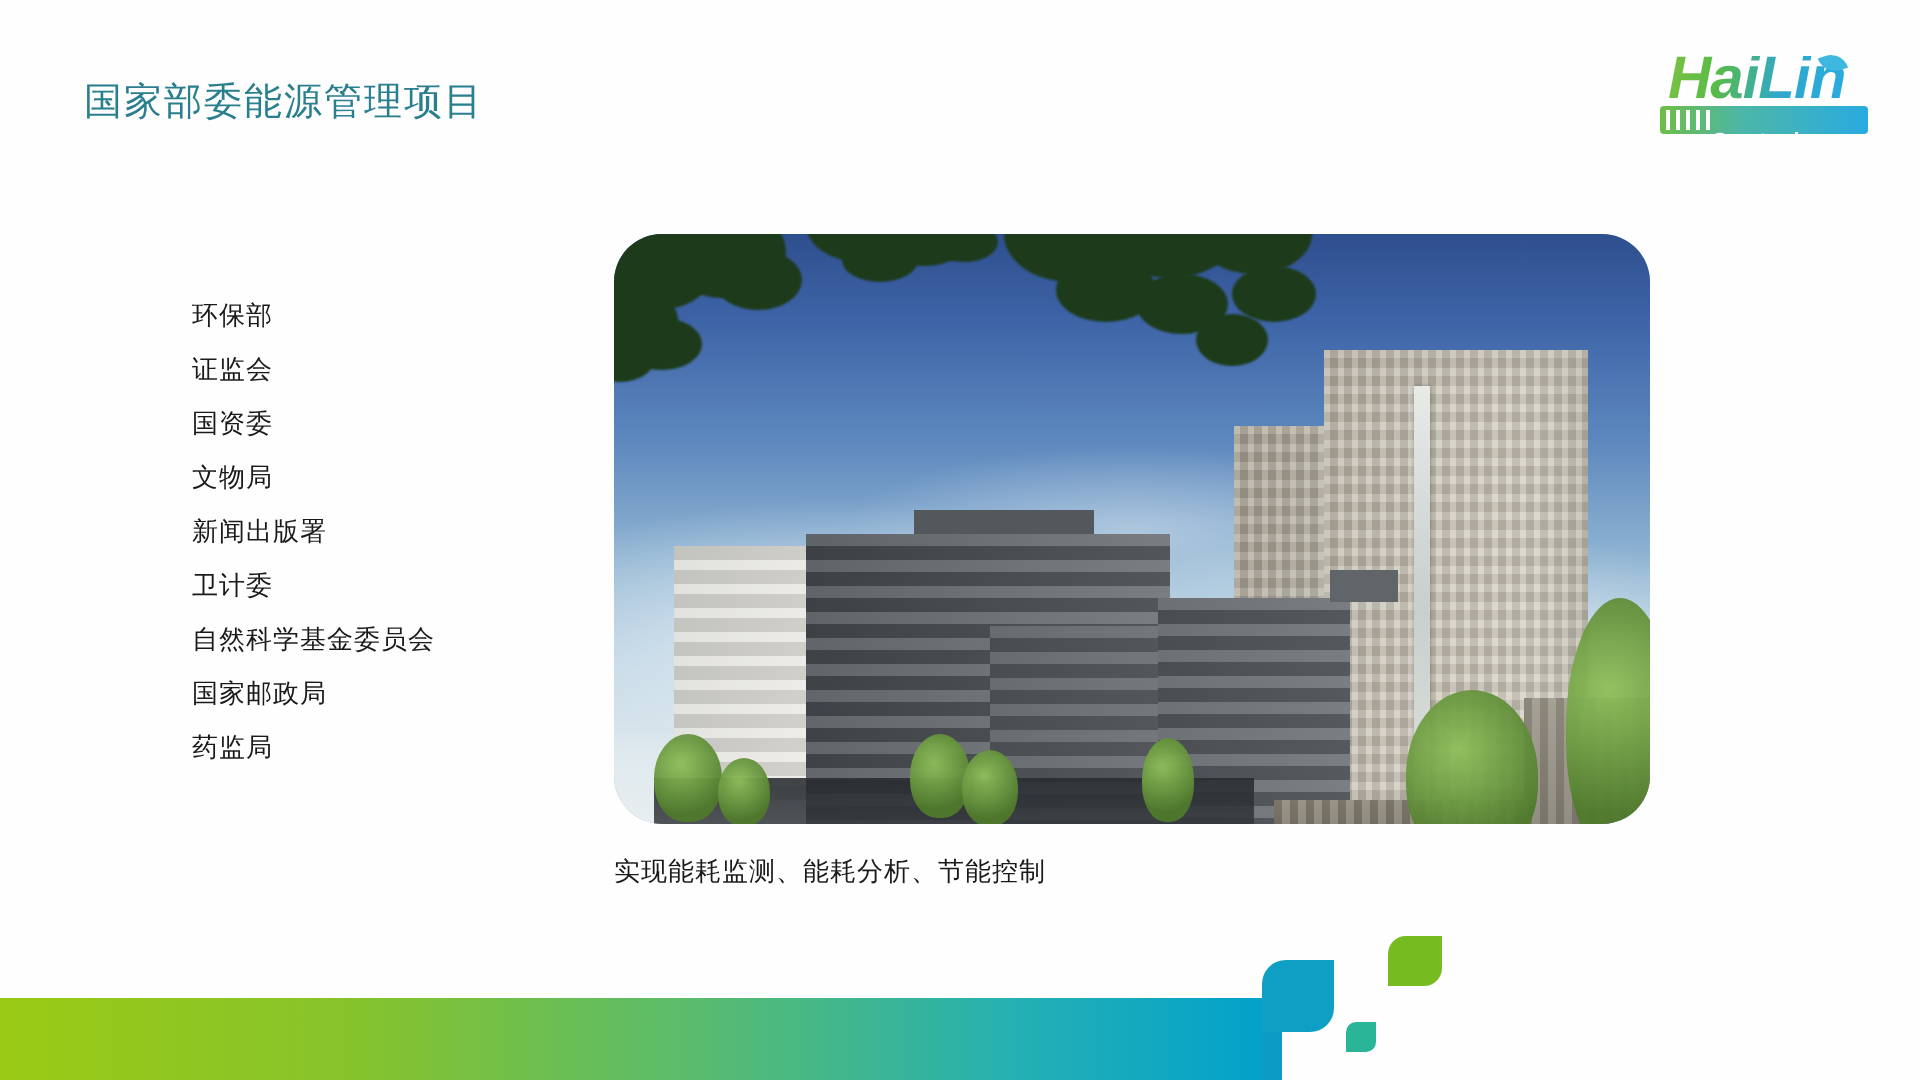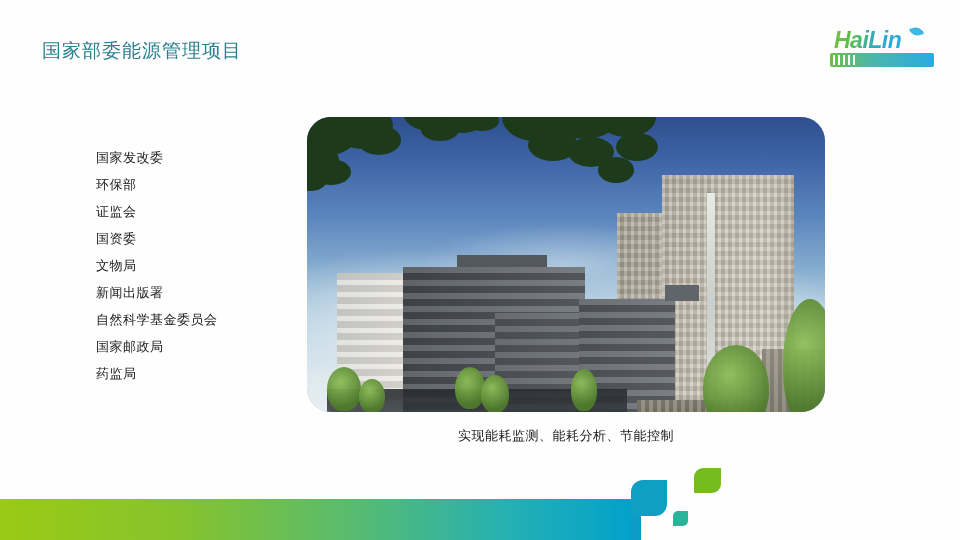--- a/index.html
+++ b/index.html
@@ -37,21 +37,21 @@
   #logo {
     position: absolute;
     right: 22px;
     top: 28px;
     width: 112px;
     height: 42px;
   }
   #logo-word {
     position: absolute;
     left: 8px; top: 0;
-    font-size: 23px;
+    font-size: 30px;
     font-weight: bold;
     font-style: italic;
     letter-spacing: -0.5px;
     background: linear-gradient(100deg, #7ac143 0%, #59bb46 28%, #2fa8c9 62%, #29abe2 100%);
     -webkit-background-clip: text;
     background-clip: text;
     color: transparent;
     line-height: 24px;
   }
   #logo-leaf {
@@ -228,21 +228,20 @@
     left: 0; right: 0; top: 300px; bottom: 0;
     background: linear-gradient(180deg, #9aa090 0%, #b6bcab 10%, #cfd3c6 26%, #aab0a2 42%, #8e9488 62%, #b9bdb2 80%, #cfd2c8 100%);
   }
 
   
   #photo-caption {
     position: absolute;
     left: 307px;
     top: 427px;
     width: 518px;
-    text-align: center;
     font-size: 13px;
     color: #1a1a1a;
     letter-spacing: 0.5px;
   }
 
   
   #deco-bar {
     position: absolute;
     left: 0;
     top: 499px;
@@ -296,26 +295,26 @@
   <div id="logo">
     <div id="logo-word">HaiLin</div>
     <div id="logo-leaf"></div>
     <div id="logo-bar">
       <div id="logo-bar-stripes"></div>
     </div>
     <div id="logo-sub">Controls</div>
   </div>
 
   <div id="ministry-list">
-    <div class="ministry-item">国家发改委</div>
     <div class="ministry-item">环保部</div>
     <div class="ministry-item">证监会</div>
     <div class="ministry-item">国资委</div>
     <div class="ministry-item">文物局</div>
     <div class="ministry-item">新闻出版署</div>
+    <div class="ministry-item">卫计委</div>
     <div class="ministry-item">自然科学基金委员会</div>
     <div class="ministry-item">国家邮政局</div>
     <div class="ministry-item">药监局</div>
   </div>
 
   <div id="photo-frame">
     <div id="sky"></div>
 
     <div id="bldg-right2"></div>
     <div id="bldg-right"></div>

